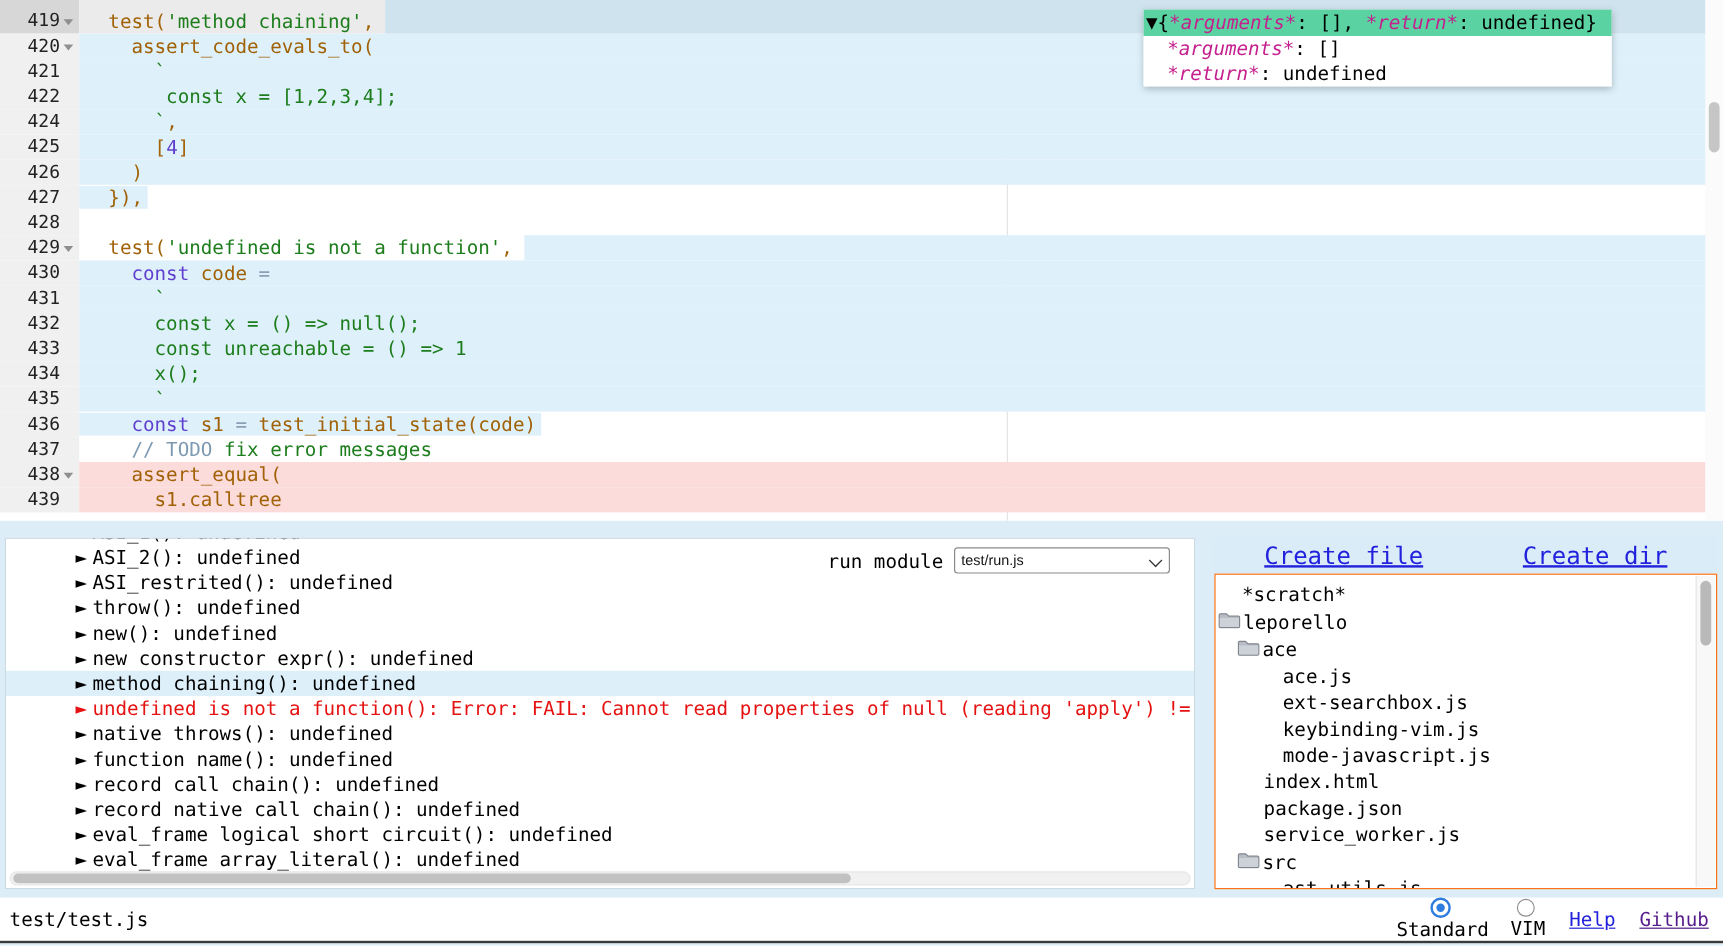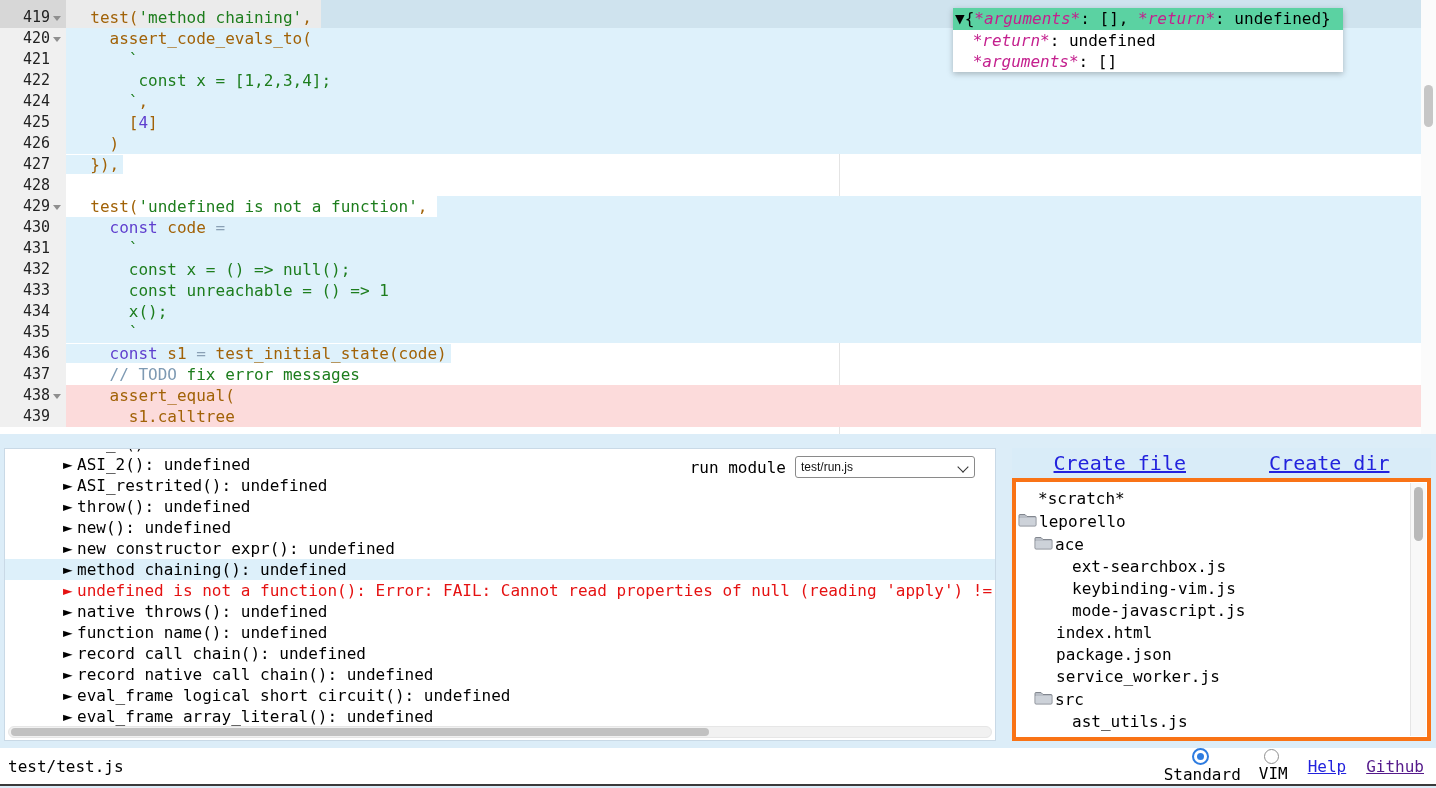--- a/index.html
+++ b/index.html
@@ -65,21 +65,21 @@
     font-family:"Liberation Sans",sans-serif;font-size:12px;display:flex;align-items:center;
     padding-left:5px;box-sizing:border-box;position:relative;color:#111;
   }
   .sel .chev{position:absolute;right:7px;top:6px;width:7px;height:7px;border-right:1.6px solid #333;border-bottom:1.6px solid #333;transform:rotate(45deg);margin-top:0;}
   .res-hsb{position:absolute;left:3px;right:3px;bottom:2px;height:12px;background:#f1f1f1;border:1px solid #e6e6e6;border-radius:7px;box-sizing:border-box;}
   .res-hsb .thumb{position:absolute;left:2px;top:1px;height:8px;width:698px;background:#c1c1c1;border-radius:4px;}
   
   .filepanel{position:absolute;left:1012px;top:448px;width:419px;height:293px;}
   .fp-head{height:30px;background:#d9ecf8;display:flex;align-items:center;justify-content:space-around;}
   .fp-head a{font-size:20px;color:#2222dd;text-decoration:underline;cursor:pointer;}
-  .fp-tree{position:absolute;left:0;top:30px;right:0;bottom:0;background:#fff;border:4px solid #f97316;box-sizing:border-box;overflow:hidden;padding-top:6px;}
+  .fp-tree{position:absolute;left:0;top:30px;right:0;bottom:0;background:#fff;border:1px solid #f97316;box-sizing:border-box;overflow:hidden;padding-top:6px;}
   .t-row{font-size:16px;line-height:22px;height:22px;white-space:pre;display:flex;align-items:center;color:#000;}
   .t-row.folder{height:23px;line-height:23px;}
   .t-ico{display:inline-block;margin-right:2px;flex:0 0 auto;}
   .d-buffer{padding-left:22px;} .d-folder0{padding-left:2px;} .d-folder1{padding-left:18px;}
   .d-file1{padding-left:40px;} .d-file2{padding-left:56px;}
   .fp-sb{position:absolute;top:1px;right:1px;bottom:1px;width:15px;background:#f8f8f8;border-left:1px solid #e5e5e5;}
   .fp-sb .thumb{position:absolute;top:4px;right:3px;width:9px;height:54px;background:#b9b9b9;border-radius:5px;}
   
   .statusbar{
     position:absolute;left:0;right:0;top:748px;height:36px;background:#fff;
@@ -120,22 +120,22 @@
       <div class="row"><div class="gutter"><span class="ln">437</span><span class="foldw"></span></div><div class="code"><span class="tk-p">    </span><span class="tk-t">// TODO</span><span class="tk-c"> fix error messages</span></div></div>
       <div class="row hl-error"><div class="gutter"><span class="ln">438</span><span class="foldw"><span class="fold-tri"></span></span></div><div class="code"><span class="tk-p">    assert_equal(</span></div></div>
       <div class="row hl-error"><div class="gutter"><span class="ln">439</span><span class="foldw"></span></div><div class="code"><span class="tk-p">      s1.calltree</span></div></div>
     </div>
   <div class="ed-sb">
     <div class="thumb"></div>
   </div>
   <div class="tooltip">
     <div class="hd"><span>▼{</span><span class="vkey">*arguments*</span><span>: [], </span><span class="vkey">*return*</span><span>: undefined}</span></div>
     <div class="bd">
+        <div class="bd-row"><span class="vkey"> *arguments*</span><span>: </span><span>[]</span></div>
         <div class="bd-row"><span class="vkey"> *return*</span><span>: </span><span>undefined</span></div>
-        <div class="bd-row"><span class="vkey"> *arguments*</span><span>: </span><span>[]</span></div>
       </div>
   </div>
 </div>
 
 <div class="results">
   <div class="res-list">
       <div class="res-item"><span class="tri">►</span><span>ASI_1(): undefined</span></div>
       <div class="res-item"><span class="tri">►</span><span>ASI_2(): undefined</span></div>
       <div class="res-item"><span class="tri">►</span><span>ASI_restrited(): undefined</span></div>
       <div class="res-item"><span class="tri">►</span><span>throw(): undefined</span></div>
@@ -171,20 +171,21 @@
     <div class="t-body">
         <div class="t-row d-buffer"><span>*scratch*</span></div>
         <div class="t-row folder d-folder0"><span class="t-ico"><svg width="19" height="15" viewBox="0 0 19 15">
               <path d="M1 3.5 Q1 2.5 2 2.5 L7 2.5 L9 4.5 L17 4.5 Q18 4.5 18 5.5 L18 13 Q18 14 17 14 L2 14 Q1 14 1 13 Z" fill="#b9bec6" stroke="#82878f" stroke-width="1"></path>
               <path d="M1.5 6 L17.5 6 L17.5 13 Q17.5 13.5 17 13.5 L2 13.5 Q1.5 13.5 1.5 13 Z" fill="#cdd2d9"></path>
             </svg></span><span>leporello</span></div>
         <div class="t-row folder d-folder1"><span class="t-ico"><svg width="19" height="15" viewBox="0 0 19 15">
               <path d="M1 3.5 Q1 2.5 2 2.5 L7 2.5 L9 4.5 L17 4.5 Q18 4.5 18 5.5 L18 13 Q18 14 17 14 L2 14 Q1 14 1 13 Z" fill="#b9bec6" stroke="#82878f" stroke-width="1"></path>
               <path d="M1.5 6 L17.5 6 L17.5 13 Q17.5 13.5 17 13.5 L2 13.5 Q1.5 13.5 1.5 13 Z" fill="#cdd2d9"></path>
             </svg></span><span>ace</span></div>
+        <div class="t-row d-file2"><span>ace.js</span></div>
         <div class="t-row d-file2"><span>ext-searchbox.js</span></div>
         <div class="t-row d-file2"><span>keybinding-vim.js</span></div>
         <div class="t-row d-file2"><span>mode-javascript.js</span></div>
         <div class="t-row d-file1"><span>index.html</span></div>
         <div class="t-row d-file1"><span>package.json</span></div>
         <div class="t-row d-file1"><span>service_worker.js</span></div>
         <div class="t-row folder d-folder1"><span class="t-ico"><svg width="19" height="15" viewBox="0 0 19 15">
               <path d="M1 3.5 Q1 2.5 2 2.5 L7 2.5 L9 4.5 L17 4.5 Q18 4.5 18 5.5 L18 13 Q18 14 17 14 L2 14 Q1 14 1 13 Z" fill="#b9bec6" stroke="#82878f" stroke-width="1"></path>
               <path d="M1.5 6 L17.5 6 L17.5 13 Q17.5 13.5 17 13.5 L2 13.5 Q1.5 13.5 1.5 13 Z" fill="#cdd2d9"></path>
             </svg></span><span>src</span></div>

